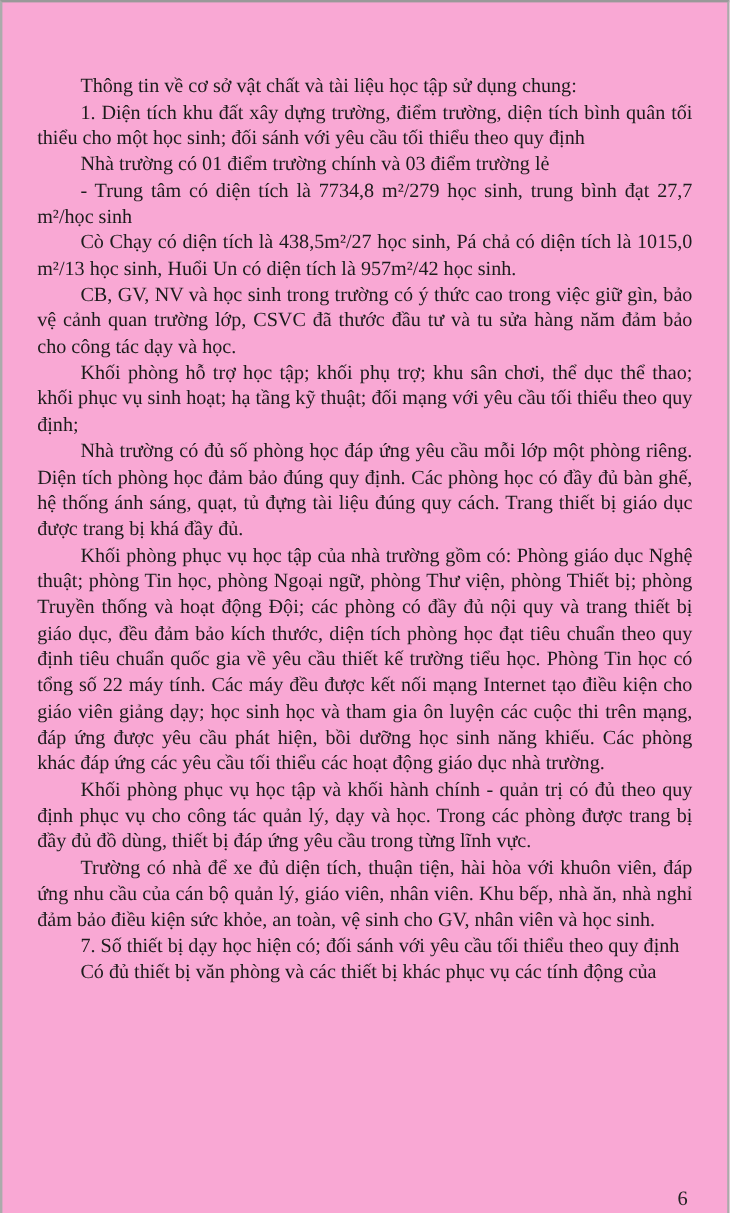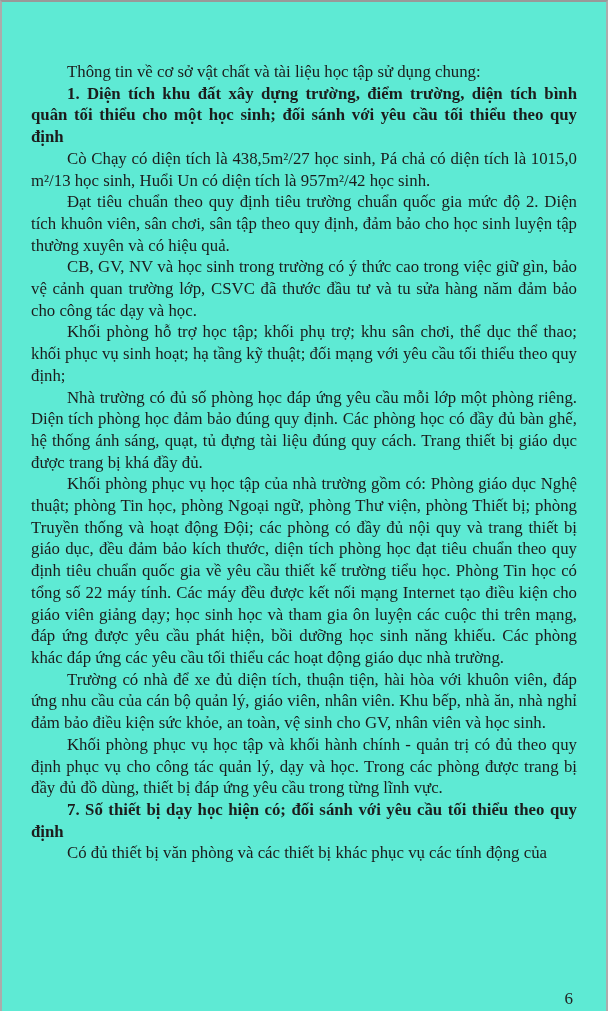--- a/index.html
+++ b/index.html
@@ -5,21 +5,21 @@
   html, body {
     margin: 0;
     padding: 0;
     background: #ffffff;
   }
   .page {
     position: relative;
     width: 608px;
     height: 1011px;
     box-sizing: border-box;
-    background: #5eead4;
+    background: #f9a8d4;
     border-top: 2px solid #999999;
     border-left: 2px solid #ababab;
     border-right: 2px solid #ababab;
     overflow: hidden;
     font-family: "Liberation Serif", "DejaVu Serif", serif;
     color: #1c1c1c;
     padding-left: 38px;
   }
   .content {
     position: absolute;
@@ -28,43 +28,44 @@
     top: 59px;
     font-size: 16.8px;
     line-height: 21.7px;
     text-align: justify;
   }
   .para {
     margin: 0;
     text-indent: 36px;
   }
   .para.bold {
-    font-weight: bold;
+    font-weight: normal;
   }
   .page-number {
     position: absolute;
     right: 33px;
     bottom: 4px;
     font-size: 17px;
     line-height: 1;
     color: #222222;
   }
 </style>
 </head>
 <body>
 
 <div class="page">
   <div class="content">
     <p class="para">Thông tin về cơ sở vật chất và tài liệu học tập sử dụng chung:</p>
     <p class="para bold">1. Diện tích khu đất xây dựng trường, điểm trường, diện tích bình quân tối thiểu cho một học sinh; đối sánh với yêu cầu tối thiểu theo quy định</p>
+    <p class="para">Nhà trường có 01 điểm trường chính và 03 điểm trường lẻ</p>
+    <p class="para">- Trung tâm có diện tích là 7734,8 m²/279 học sinh, trung bình đạt 27,7 m²/học sinh</p>
     <p class="para">Cò Chạy có diện tích là 438,5m²/27 học sinh, Pá chả có diện tích là 1015,0 m²/13 học sinh, Huổi Un có diện tích là 957m²/42 học sinh.</p>
-    <p class="para">Đạt tiêu chuẩn theo quy định tiêu trường chuẩn quốc gia mức độ 2. Diện tích khuôn viên, sân chơi, sân tập theo quy định, đảm bảo cho học sinh luyện tập thường xuyên và có hiệu quả.</p>
     <p class="para">CB, GV, NV và học sinh trong trường có ý thức cao trong việc giữ gìn, bảo vệ cảnh quan trường lớp, CSVC đã thước đầu tư và tu sửa hàng năm đảm bảo cho công tác dạy và học.</p>
     <p class="para">Khối phòng hỗ trợ học tập; khối phụ trợ; khu sân chơi, thể dục thể thao; khối phục vụ sinh hoạt; hạ tầng kỹ thuật; đối mạng với yêu cầu tối thiểu theo quy định;</p>
     <p class="para">Nhà trường có đủ số phòng học đáp ứng yêu cầu mỗi lớp một phòng riêng. Diện tích phòng học đảm bảo đúng quy định. Các phòng học có đầy đủ bàn ghế, hệ thống ánh sáng, quạt, tủ đựng tài liệu đúng quy cách. Trang thiết bị giáo dục được trang bị khá đầy đủ.</p>
     <p class="para">Khối phòng phục vụ học tập của nhà trường gồm có: Phòng giáo dục Nghệ thuật; phòng Tin học, phòng Ngoại ngữ, phòng Thư viện, phòng Thiết bị; phòng Truyền thống và hoạt động Đội; các phòng có đầy đủ nội quy và trang thiết bị giáo dục, đều đảm bảo kích thước, diện tích phòng học đạt tiêu chuẩn theo quy định tiêu chuẩn quốc gia về yêu cầu thiết kế trường tiểu học. Phòng Tin học có tổng số 22 máy tính. Các máy đều được kết nối mạng Internet tạo điều kiện cho giáo viên giảng dạy; học sinh học và tham gia ôn luyện các cuộc thi trên mạng, đáp ứng được yêu cầu phát hiện, bồi dưỡng học sinh năng khiếu. Các phòng khác đáp ứng các yêu cầu tối thiểu các hoạt động giáo dục nhà trường.</p>
+    <p class="para">Khối phòng phục vụ học tập và khối hành chính - quản trị có đủ theo quy định phục vụ cho công tác quản lý, dạy và học. Trong các phòng được trang bị đầy đủ đồ dùng, thiết bị đáp ứng yêu cầu trong từng lĩnh vực.</p>
     <p class="para">Trường có nhà để xe đủ diện tích, thuận tiện, hài hòa với khuôn viên, đáp ứng nhu cầu của cán bộ quản lý, giáo viên, nhân viên. Khu bếp, nhà ăn, nhà nghỉ đảm bảo điều kiện sức khỏe, an toàn, vệ sinh cho GV, nhân viên và học sinh.</p>
-    <p class="para">Khối phòng phục vụ học tập và khối hành chính - quản trị có đủ theo quy định phục vụ cho công tác quản lý, dạy và học. Trong các phòng được trang bị đầy đủ đồ dùng, thiết bị đáp ứng yêu cầu trong từng lĩnh vực.</p>
     <p class="para bold">7. Số thiết bị dạy học hiện có; đối sánh với yêu cầu tối thiểu theo quy định</p>
     <p class="para">Có đủ thiết bị văn phòng và các thiết bị khác phục vụ các tính động của</p>
   </div>
   <div class="page-number">6</div>
 </div>
 
 </body></html>

